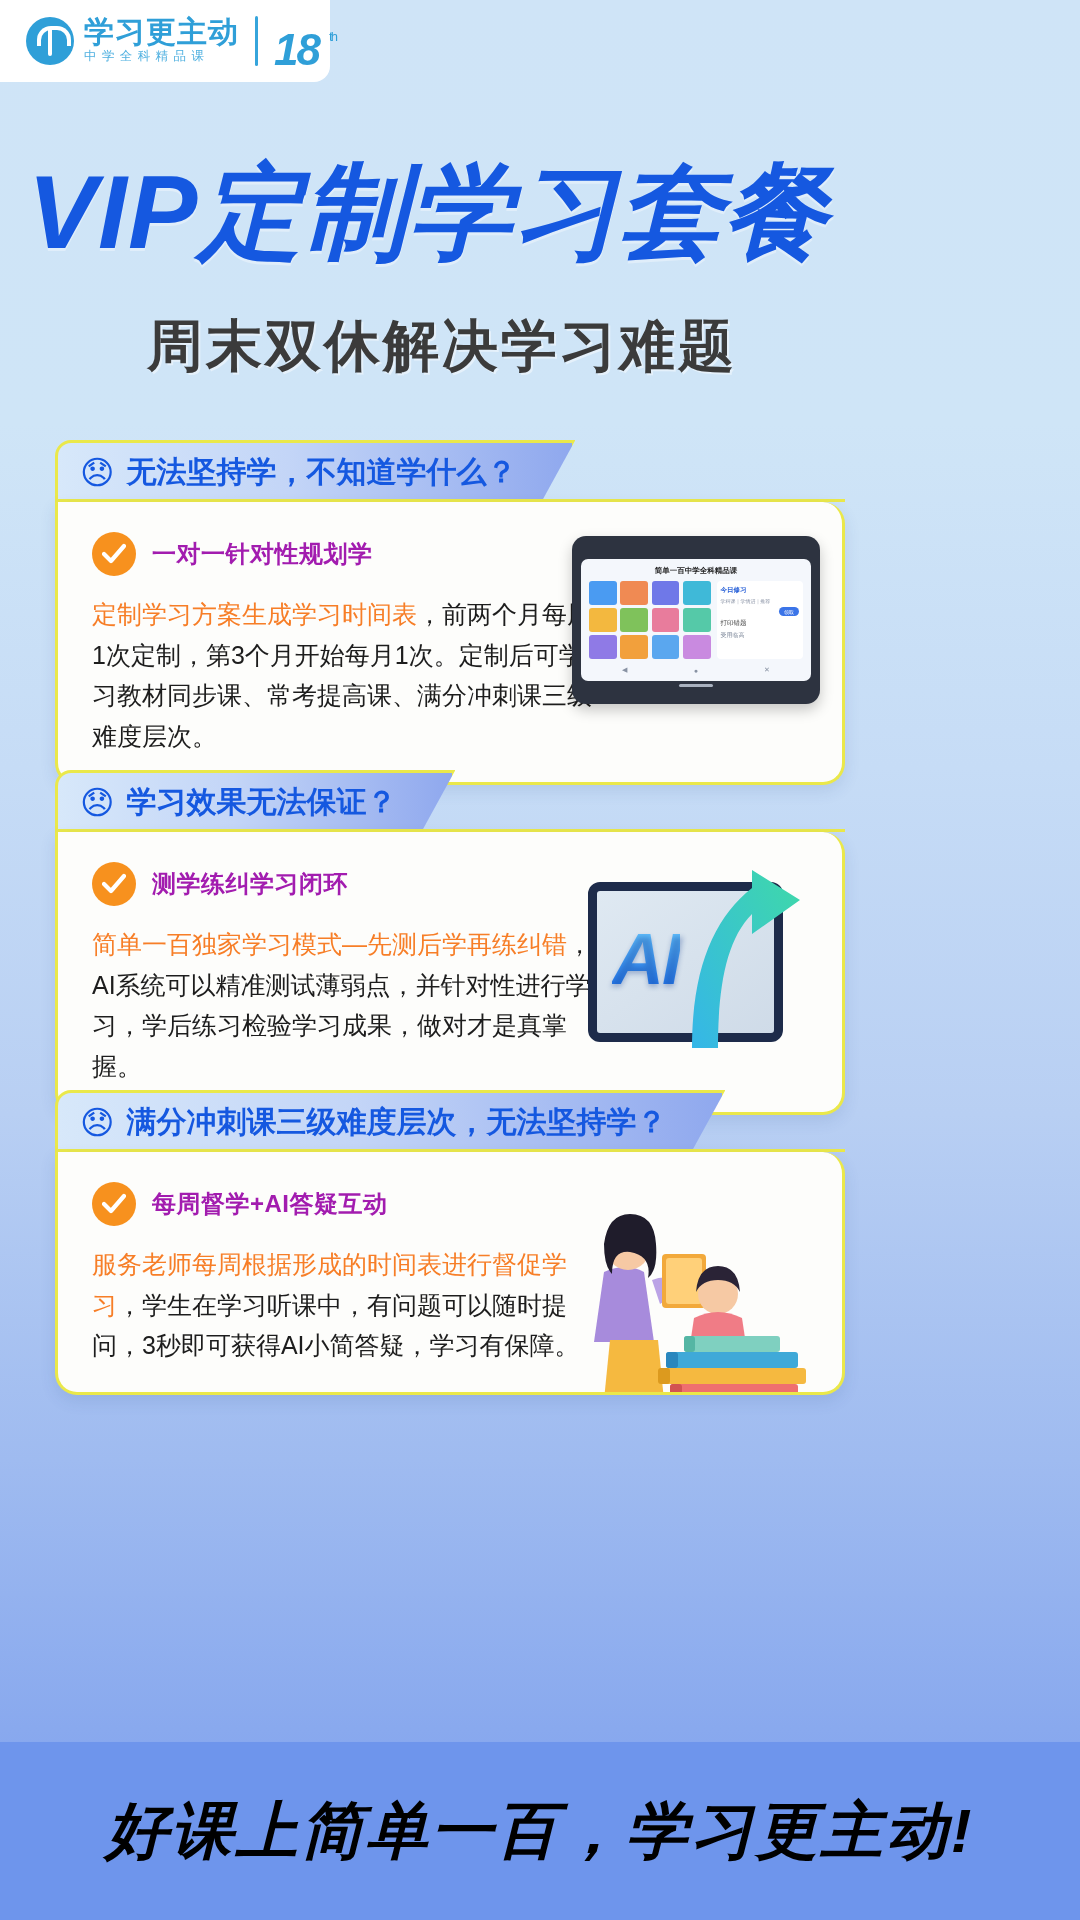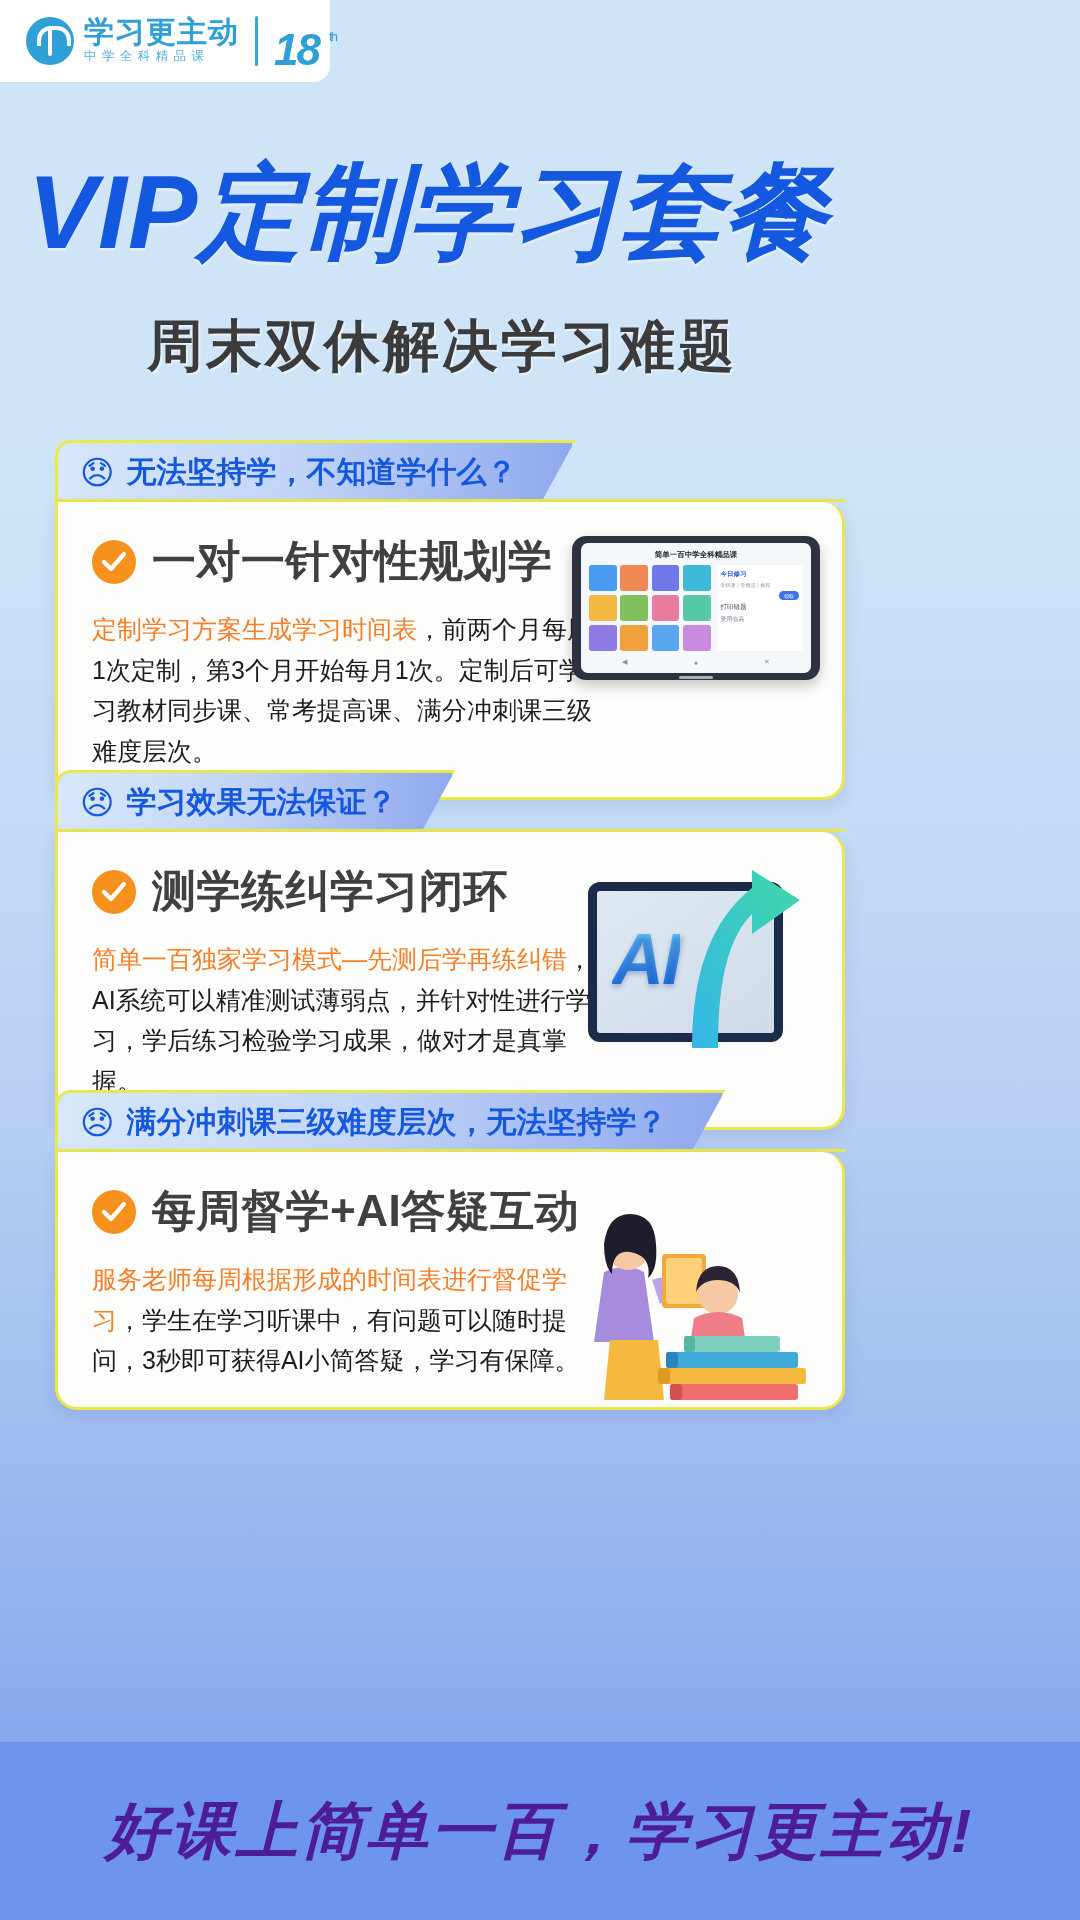--- a/index.html
+++ b/index.html
@@ -84,28 +84,28 @@
     padding:30px 34px 26px 34px; overflow:hidden;
   }
   .card-h{
     display:flex;align-items:center;gap:16px;margin-bottom:18px;
   }
   .check{
     width:44px;height:44px;border-radius:50%;background:#f7911e;flex:none;
     position:relative;
   }
   .check svg{position:absolute;left:10px;top:11px;}
-  .card-title{font-size:44px;font-weight:bold;color:#404040;letter-spacing:.5px;}
+  .card-title{font-size:24px;font-weight:bold;color:#a21caf;letter-spacing:.5px;}
   .card-body{font-size:25px;line-height:1.62;color:#1d1d1d;max-width:505px;}
   .hl{color:#f77e27;}
 
   
   .tablet{
-    position:absolute;right:22px;top:34px;width:248px;height:144px;
-    background:#2d3340;border-radius:14px;padding:7px 9px;
+    position:absolute;right:22px;top:34px;width:248px;height:168px;
+    background:#2d3340;border-radius:14px;padding:23px 9px;
     box-shadow:0 6px 14px rgba(0,0,0,.22);
   }
   .tablet-scr{width:100%;height:100%;background:#f4f7fc;border-radius:7px;
     padding:7px 8px;display:flex;flex-direction:column;gap:5px;}
   .tb-head{font-size:7.5px;font-weight:bold;color:#222;text-align:center;}
   .tb-row{display:flex;gap:6px;flex:1;}
   .tb-left{flex:1.55;display:grid;grid-template-columns:repeat(4,1fr);
     grid-template-rows:repeat(3,1fr);gap:3.5px;}
   .tb-cell{border-radius:3px;}
   .tb-right{flex:1;background:#fff;border-radius:4px;padding:5px 4px;
@@ -134,21 +134,21 @@
 
   
   .ppl{position:absolute;right:8px;top:24px;width:268px;height:225px;}
 
   
   .footer{
     position:absolute;left:0;bottom:0;width:1080px;height:178px;
     background:#6e95ec;display:flex;align-items:center;justify-content:center;
   }
   .footer-txt{
-    font-size:62px;font-weight:bold;font-style:italic;color:#4c1d95;
+    font-size:62px;font-weight:bold;font-style:italic;color:#000000;
     letter-spacing:3px;
   }
 </style>
 </head>
 <body>
 
 <div class="logo-bar">
   <div class="logo-mark"></div>
   <div class="logo-text">
     <div class="logo-main">学习更主动</div>

